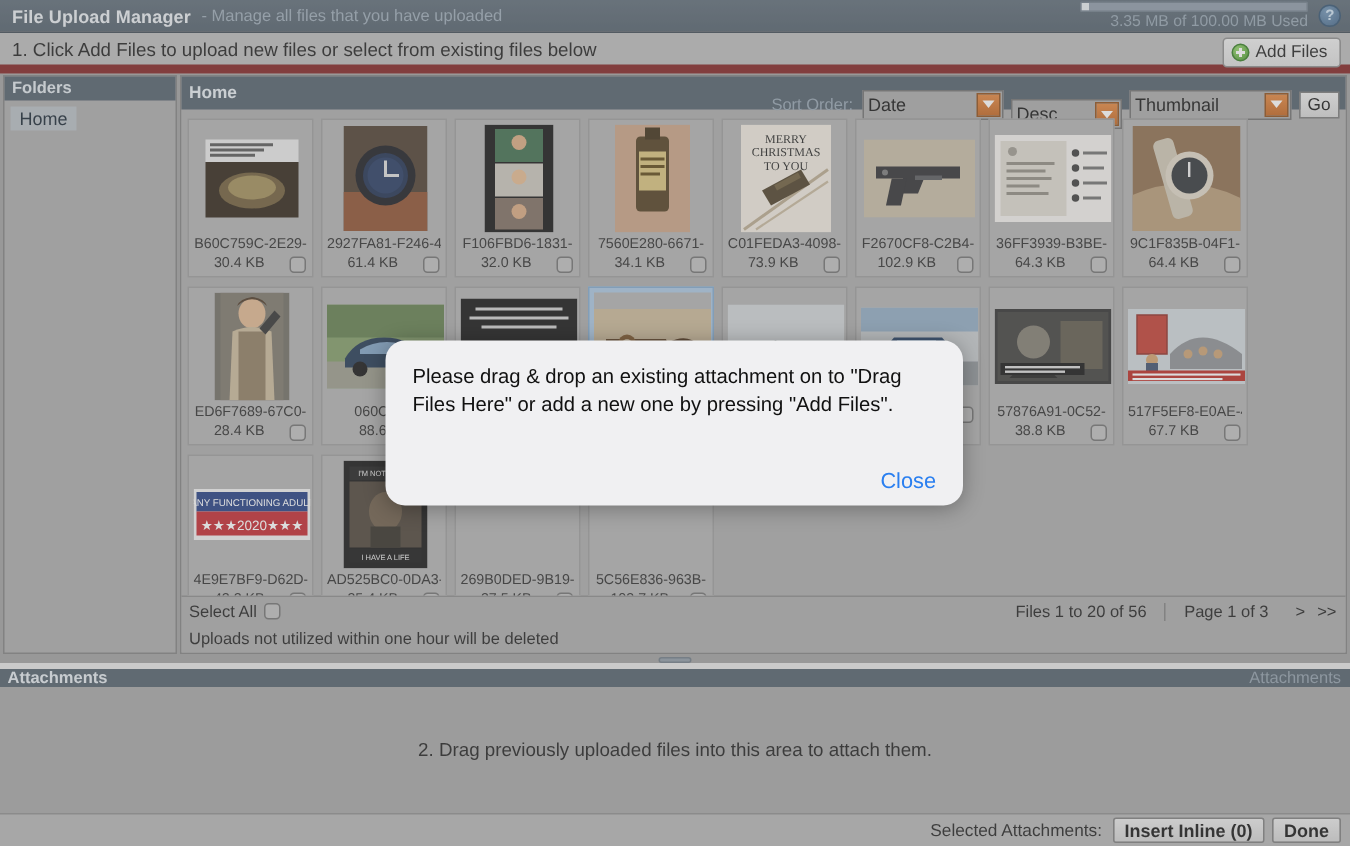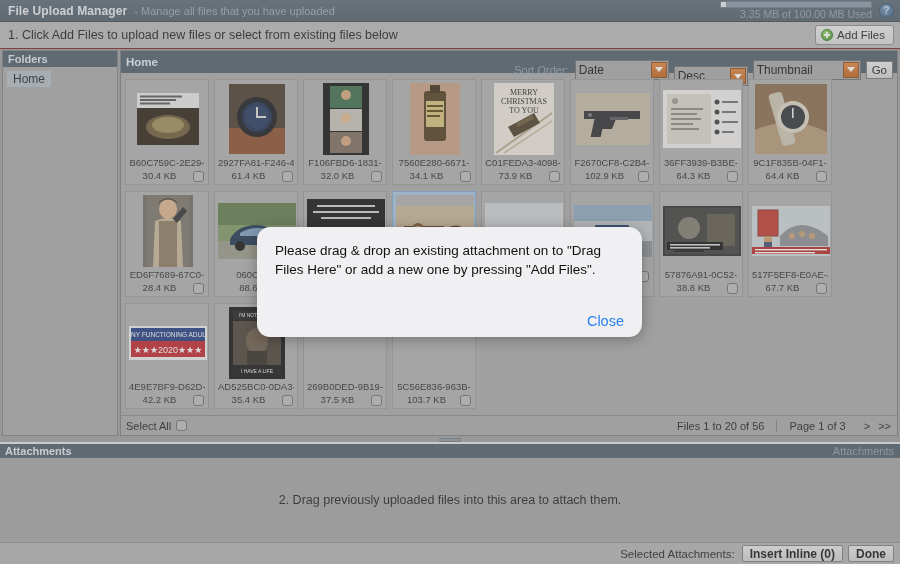--- a/index.html
+++ b/index.html
@@ -57,21 +57,21 @@
     border: 1px solid #2f506f;
     color: #cfe2f2; font-size: 10px; font-weight: bold;
     display: flex; align-items: center; justify-content: center;
     cursor: pointer;
   }
 
   
   .step1bar {
     position: absolute; left: 0; top: 22px; width: 900px; height: 27px;
     background: #b9b9b9;
-    border-bottom: 1px solid #7f1d1d;
+    border-bottom: 6px solid #7f1d1d;
     display: flex; align-items: center;
   }
   .step1bar .step-text {
     font-size: 12.5px; color: #1a1a1a; margin-left: 8px;
   }
   .add-files-btn {
     position: absolute; right: 6px; top: 3px;
     height: 20px;
     background: linear-gradient(180deg, #ededed 0%, #dcdcdc 100%);
     border: 1px solid #8c8c8c;
@@ -243,21 +243,21 @@
   .footer-row2 {
     height: 18px; display: flex; align-items: center;
     padding-left: 5px;
     font-size: 11px; color: #1c1c1c;
   }
 
   
   .attach-header {
     position: absolute; left: 0; top: 442px; width: 900px; height: 16px;
     background: #4e5c68;
-    border-top: 2px solid #e5e5e5;
+    border-top: 4px solid #e5e5e5;
     display: flex; align-items: center; justify-content: space-between;
     padding: 0 6px 0 5px;
   }
   .attach-header .left-lbl { color: #e3e9ee; font-weight: bold; font-size: 11px; }
   .attach-header .right-lbl { color: #8f9da9; font-size: 11px; }
   .grip {
     position: absolute; left: 50%; top: 438px; transform: translateX(-50%);
     width: 22px; height: 4px;
     background: #8d99a4; border-radius: 2px;
     border: 1px solid #6d7984;
@@ -756,20 +756,21 @@
       <div class="footer-row1">
         <span class="select-all-label">Select All</span>
         <span class="select-all-box"></span>
         <span class="footer-spacer"></span>
         <span class="files-count">Files 1 to 20 of 56</span>
         <span class="divider-v"></span>
         <span class="page-info">Page 1 of 3</span>
         <span class="pager-link">&gt;</span>
         <span class="pager-link">&gt;&gt;</span>
       </div>
+      <div class="footer-row2">Uploads not utilized within one hour will be deleted</div>
     </div>
   </div>
 
   <div class="grip"></div>
   <div class="attach-header">
     <span class="left-lbl">Attachments</span>
     <span class="right-lbl">Attachments</span>
   </div>
   <div class="dropzone">
     <span class="dz-text">2. Drag previously uploaded files into this area to attach them.</span>

